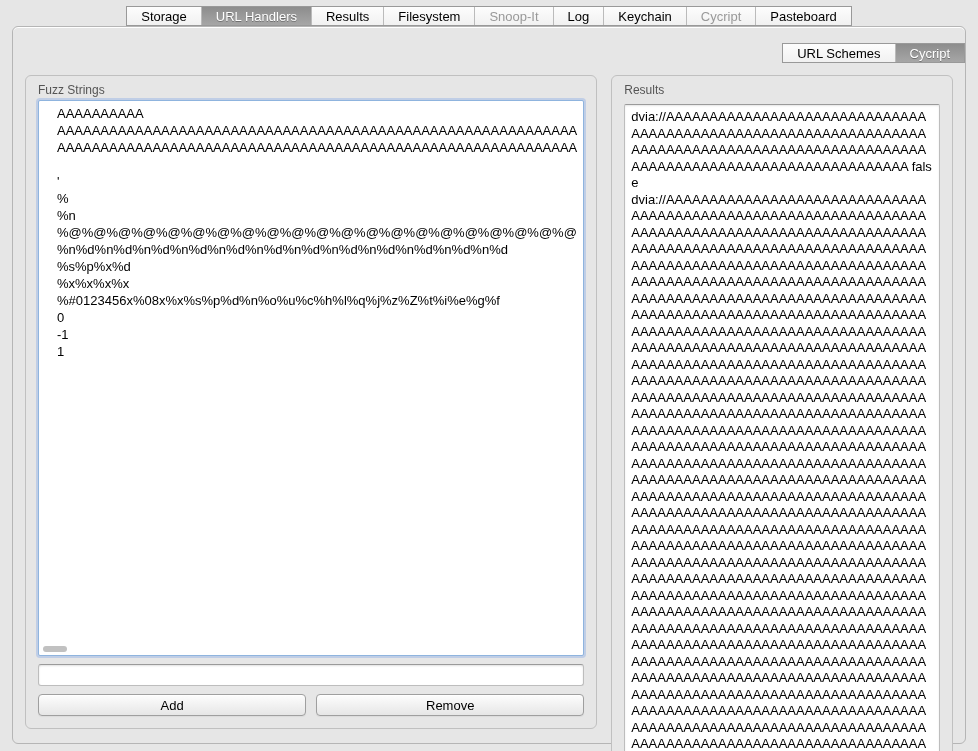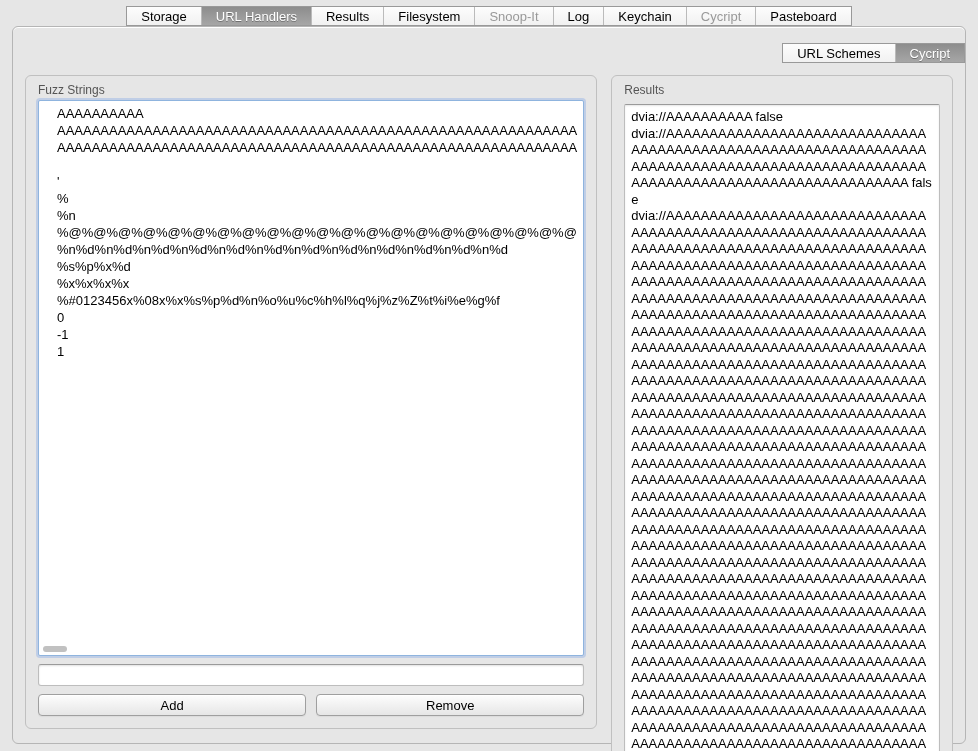--- a/index.html
+++ b/index.html
@@ -202,20 +202,19 @@
           <button class="btn">Remove</button>
         </div>
       </div>
 
     </div>
 
     <div class="col-right">
       <div class="groupbox results-box">
         <div class="groupbox-title">Results</div>
         <div class="results-area" id="results-area" style="margin-top:4px;">
-            <div>dvia://AAAAAAAAAA false</div>
             <div>dvia://AAAAAAAAAAAAAAAAAAAAAAAAAAAAAAAAAAAAAAAAAAAAAAAAAAAAAAAAAAAAAAAAAAAAAAAAAAAAAAAAAAAAAAAAAAAAAAAAAAAAAAAAAAAAAAAAAAAAAAAAAAAAAAAAAA false</div>
             <div>dvia://AAAAAAAAAAAAAAAAAAAAAAAAAAAAAAAAAAAAAAAAAAAAAAAAAAAAAAAAAAAAAAAAAAAAAAAAAAAAAAAAAAAAAAAAAAAAAAAAAAAAAAAAAAAAAAAAAAAAAAAAAAAAAAAAAAAAAAAAAAAAAAAAAAAAAAAAAAAAAAAAAAAAAAAAAAAAAAAAAAAAAAAAAAAAAAAAAAAAAAAAAAAAAAAAAAAAAAAAAAAAAAAAAAAAAAAAAAAAAAAAAAAAAAAAAAAAAAAAAAAAAAAAAAAAAAAAAAAAAAAAAAAAAAAAAAAAAAAAAAAAAAAAAAAAAAAAAAAAAAAAAAAAAAAAAAAAAAAAAAAAAAAAAAAAAAAAAAAAAAAAAAAAAAAAAAAAAAAAAAAAAAAAAAAAAAAAAAAAAAAAAAAAAAAAAAAAAAAAAAAAAAAAAAAAAAAAAAAAAAAAAAAAAAAAAAAAAAAAAAAAAAAAAAAAAAAAAAAAAAAAAAAAAAAAAAAAAAAAAAAAAAAAAAAAAAAAAAAAAAAAAAAAAAAAAAAAAAAAAAAAAAAAAAAAAAAAAAAAAAAAAAAAAAAAAAAAAAAAAAAAAAAAAAAAAAAAAAAAAAAAAAAAAAAAAAAAAAAAAAAAAAAAAAAAAAAAAAAAAAAAAAAAAAAAAAAAAAAAAAAAAAAAAAAAAAAAAAAAAAAAAAAAAAAAAAAAAAAAAAAAAAAAAAAAAAAAAAAAAAAAAAAAAAAAAAAAAAAAAAAAAAAAAAAAAAAAAAAAAAAAAAAAAAAAAAAAAAAAAAAAAAAAAAAAAAAAAAAAAAAAAAAAAAAAAAAAAAAAAAAAAAAAAAAAAAAAAAAAAAAAAAAAAAAAAAAAAAAAAAAAAAAAAAAAAAAAAAAAAAAAAAAAAAAAAAAAAAAAAAAAAAAAAAAAAAAAAAAAAAAAAAAAAAAAAAAAAAAAAAAAAAAAAAAAAAAAAAAAAAAAAAAAAAAAAAAAAAAAAAAAAAAAAAAAAAAAAAAAAAAAAAAAAAAAAAAAAAAAAAAAAAAAAAAAAAAAAAAAAAAAAAAAAAAAAAAAAAAAAAAAAAAAAAAAAAAAAAAAAAAAAAAAAAAAAAAAAAAAAAAAAAAAAAAAAAAAAAAAAAAAAAAAAAAAAAAAAAAAAAAAAAAAAAAAAAAAAAAAAAAAAAAAAAAAAAAAAAAAAAAAAAAAAAAAAAAAAAAAAAAAAAAAAAAAAAAAAAAAAAAAAAAAAAAAAA false</div>
           </div>
       </div>
     </div>
   </div>
 </div>
 
 </body></html>

